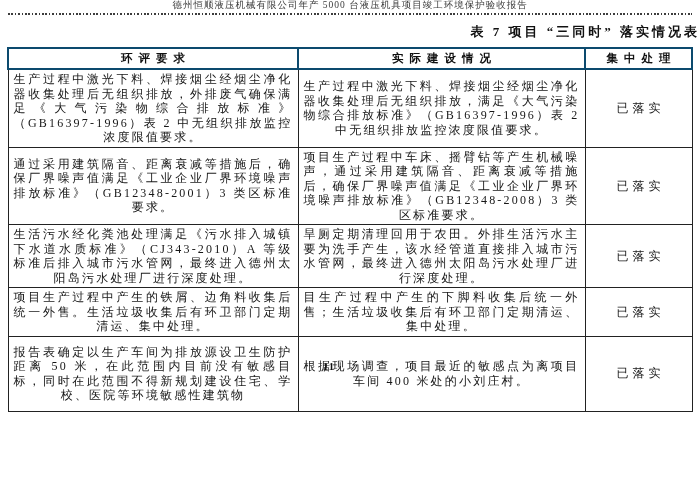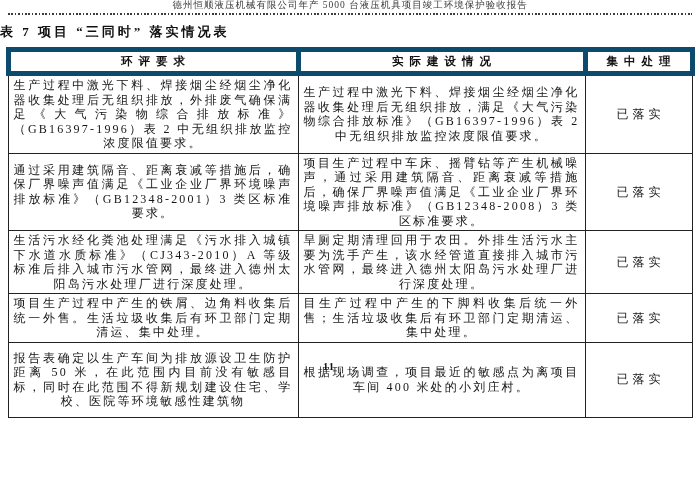--- a/index.html
+++ b/index.html
@@ -18,42 +18,42 @@
     letter-spacing: 1px;
     color: #3a3a3a;
     line-height: 11px;
   }
   .dotted-rule {
     margin: 2px 8px 0 8px;
     height: 2px;
     background-image: repeating-linear-gradient(to right, #3c3c3c 0 1.6px, transparent 1.6px 3.4px);
   }
   .table-title {
-    text-align: left;
+    text-align: right;
     font-weight: bold;
     font-size: 13px;
     letter-spacing: 3px;
     margin-top: 8px;
     color: #111;
   }
 
   table.main-table {
     width: 684px;
     margin: 6px auto 0 auto;
     border-collapse: collapse;
     table-layout: fixed;
     border: 1px solid #222;
     border-top: 2px solid #222;
   }
   col.c-req { width: 290px; }
   col.c-act { width: 287px; }
   col.c-rem { width: 107px; }
 
   th {
-    border: 5px solid #0c4a6e;
+    border: 2px solid #0c4a6e;
     font-size: 11.5px;
     font-weight: bold;
     letter-spacing: 6px;
     padding: 2px 0 2px 6px;
     text-align: center;
     height: 16px;
     color: #111;
   }
   td {
     border: 1px solid #222;

